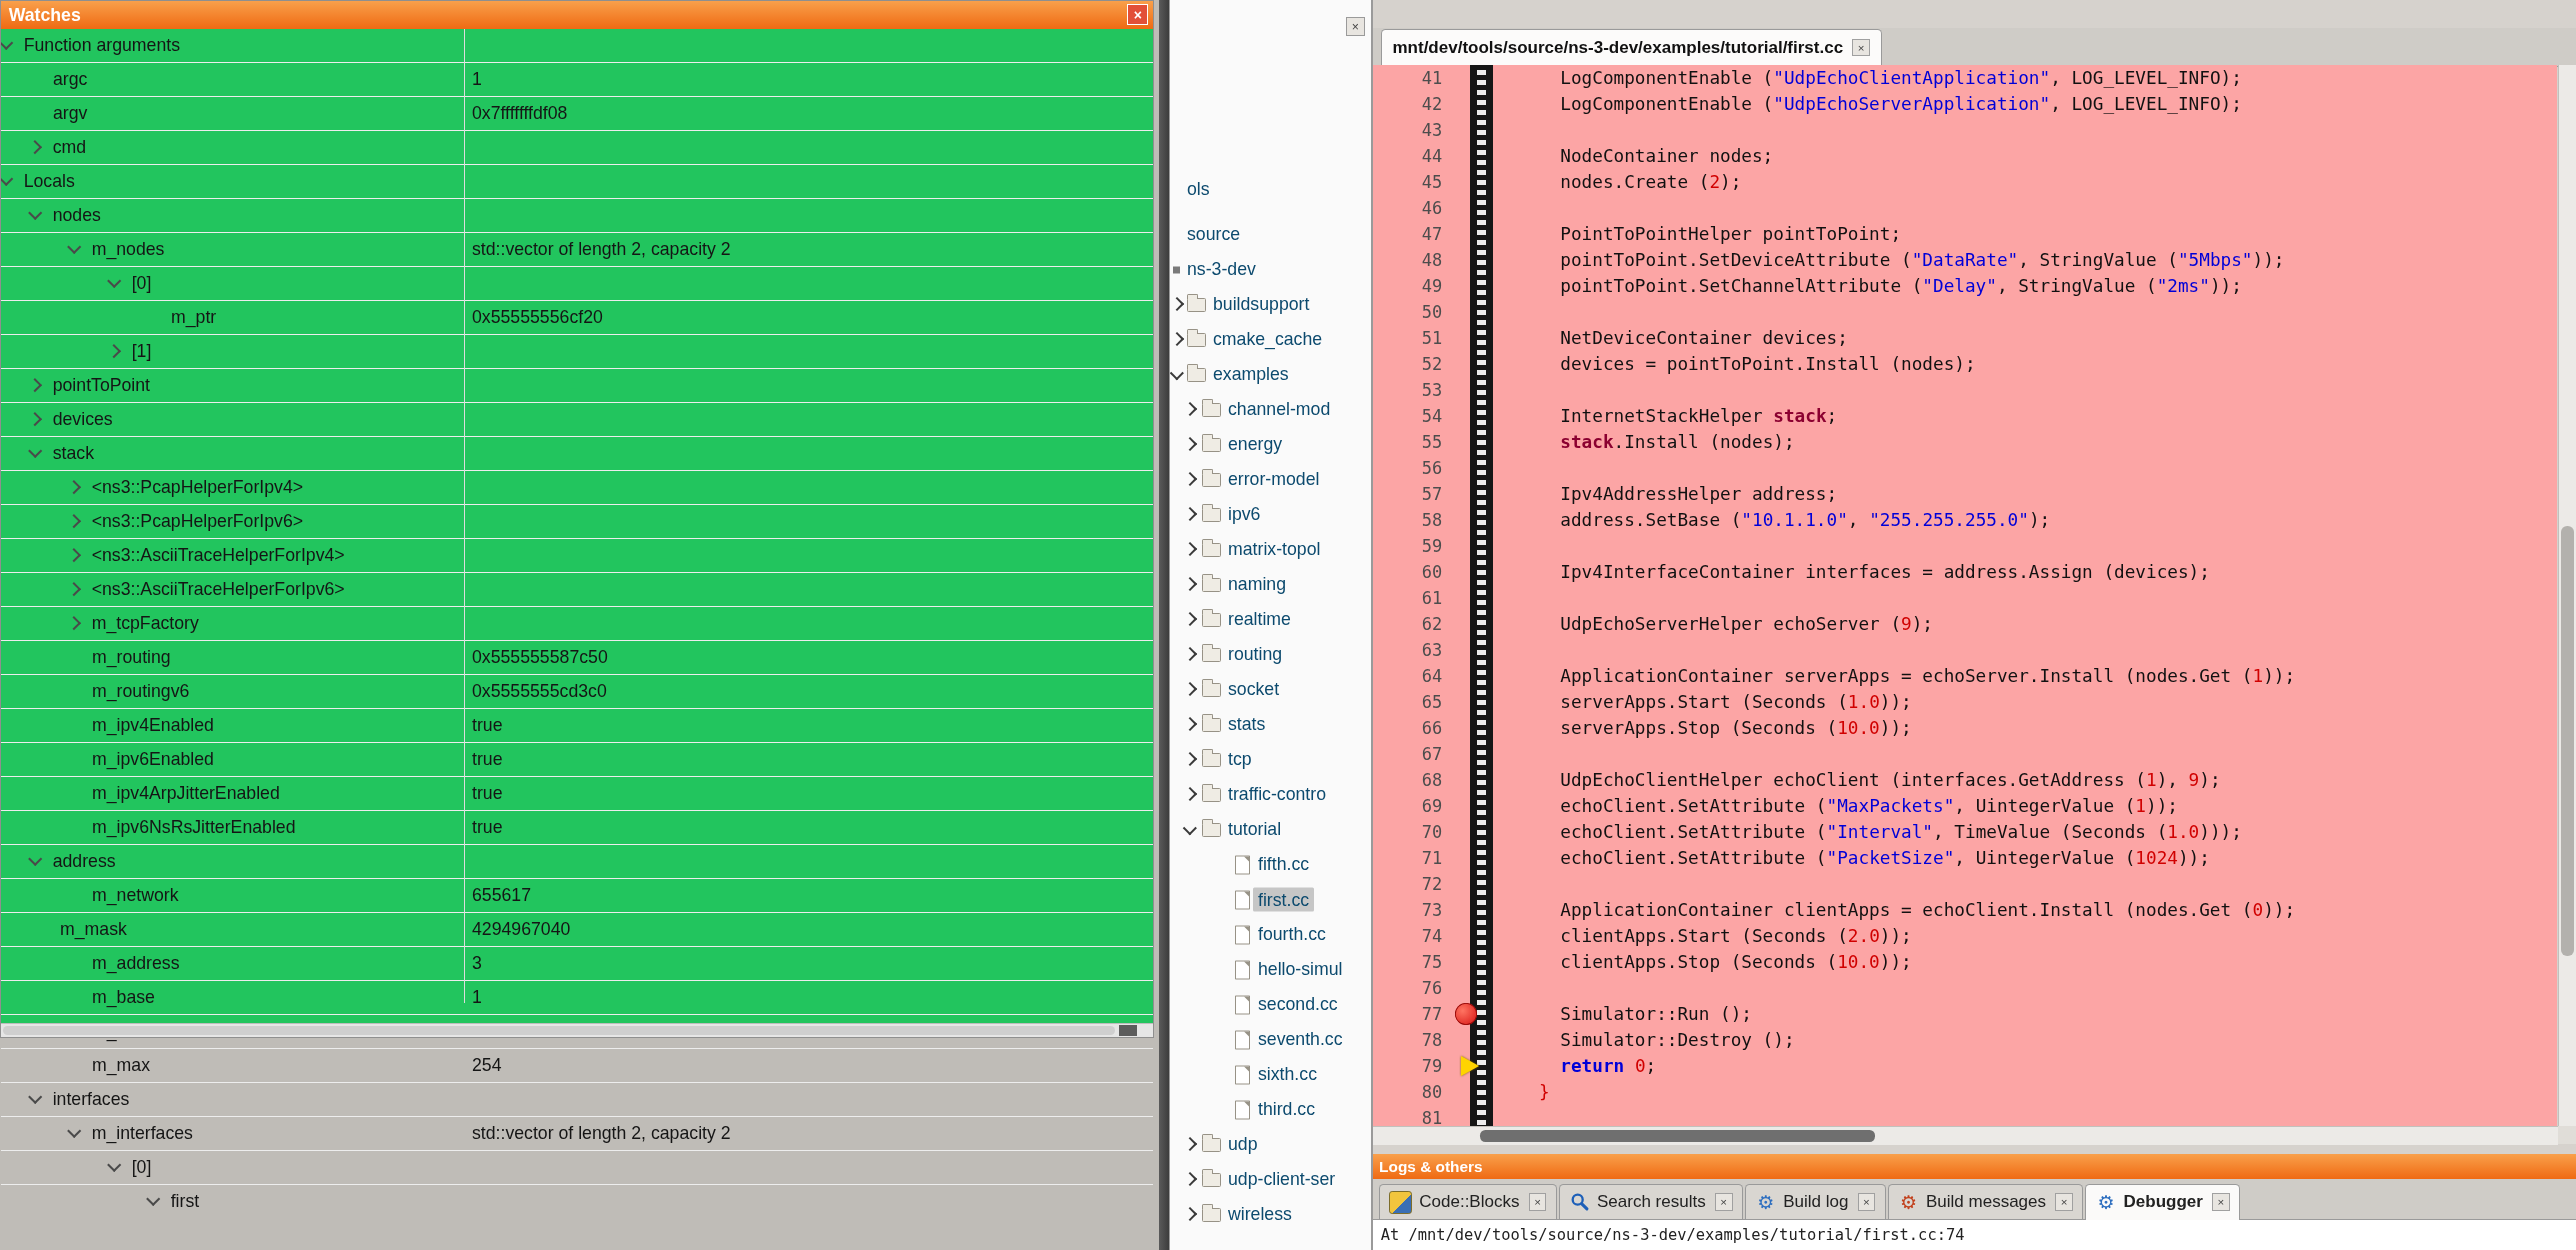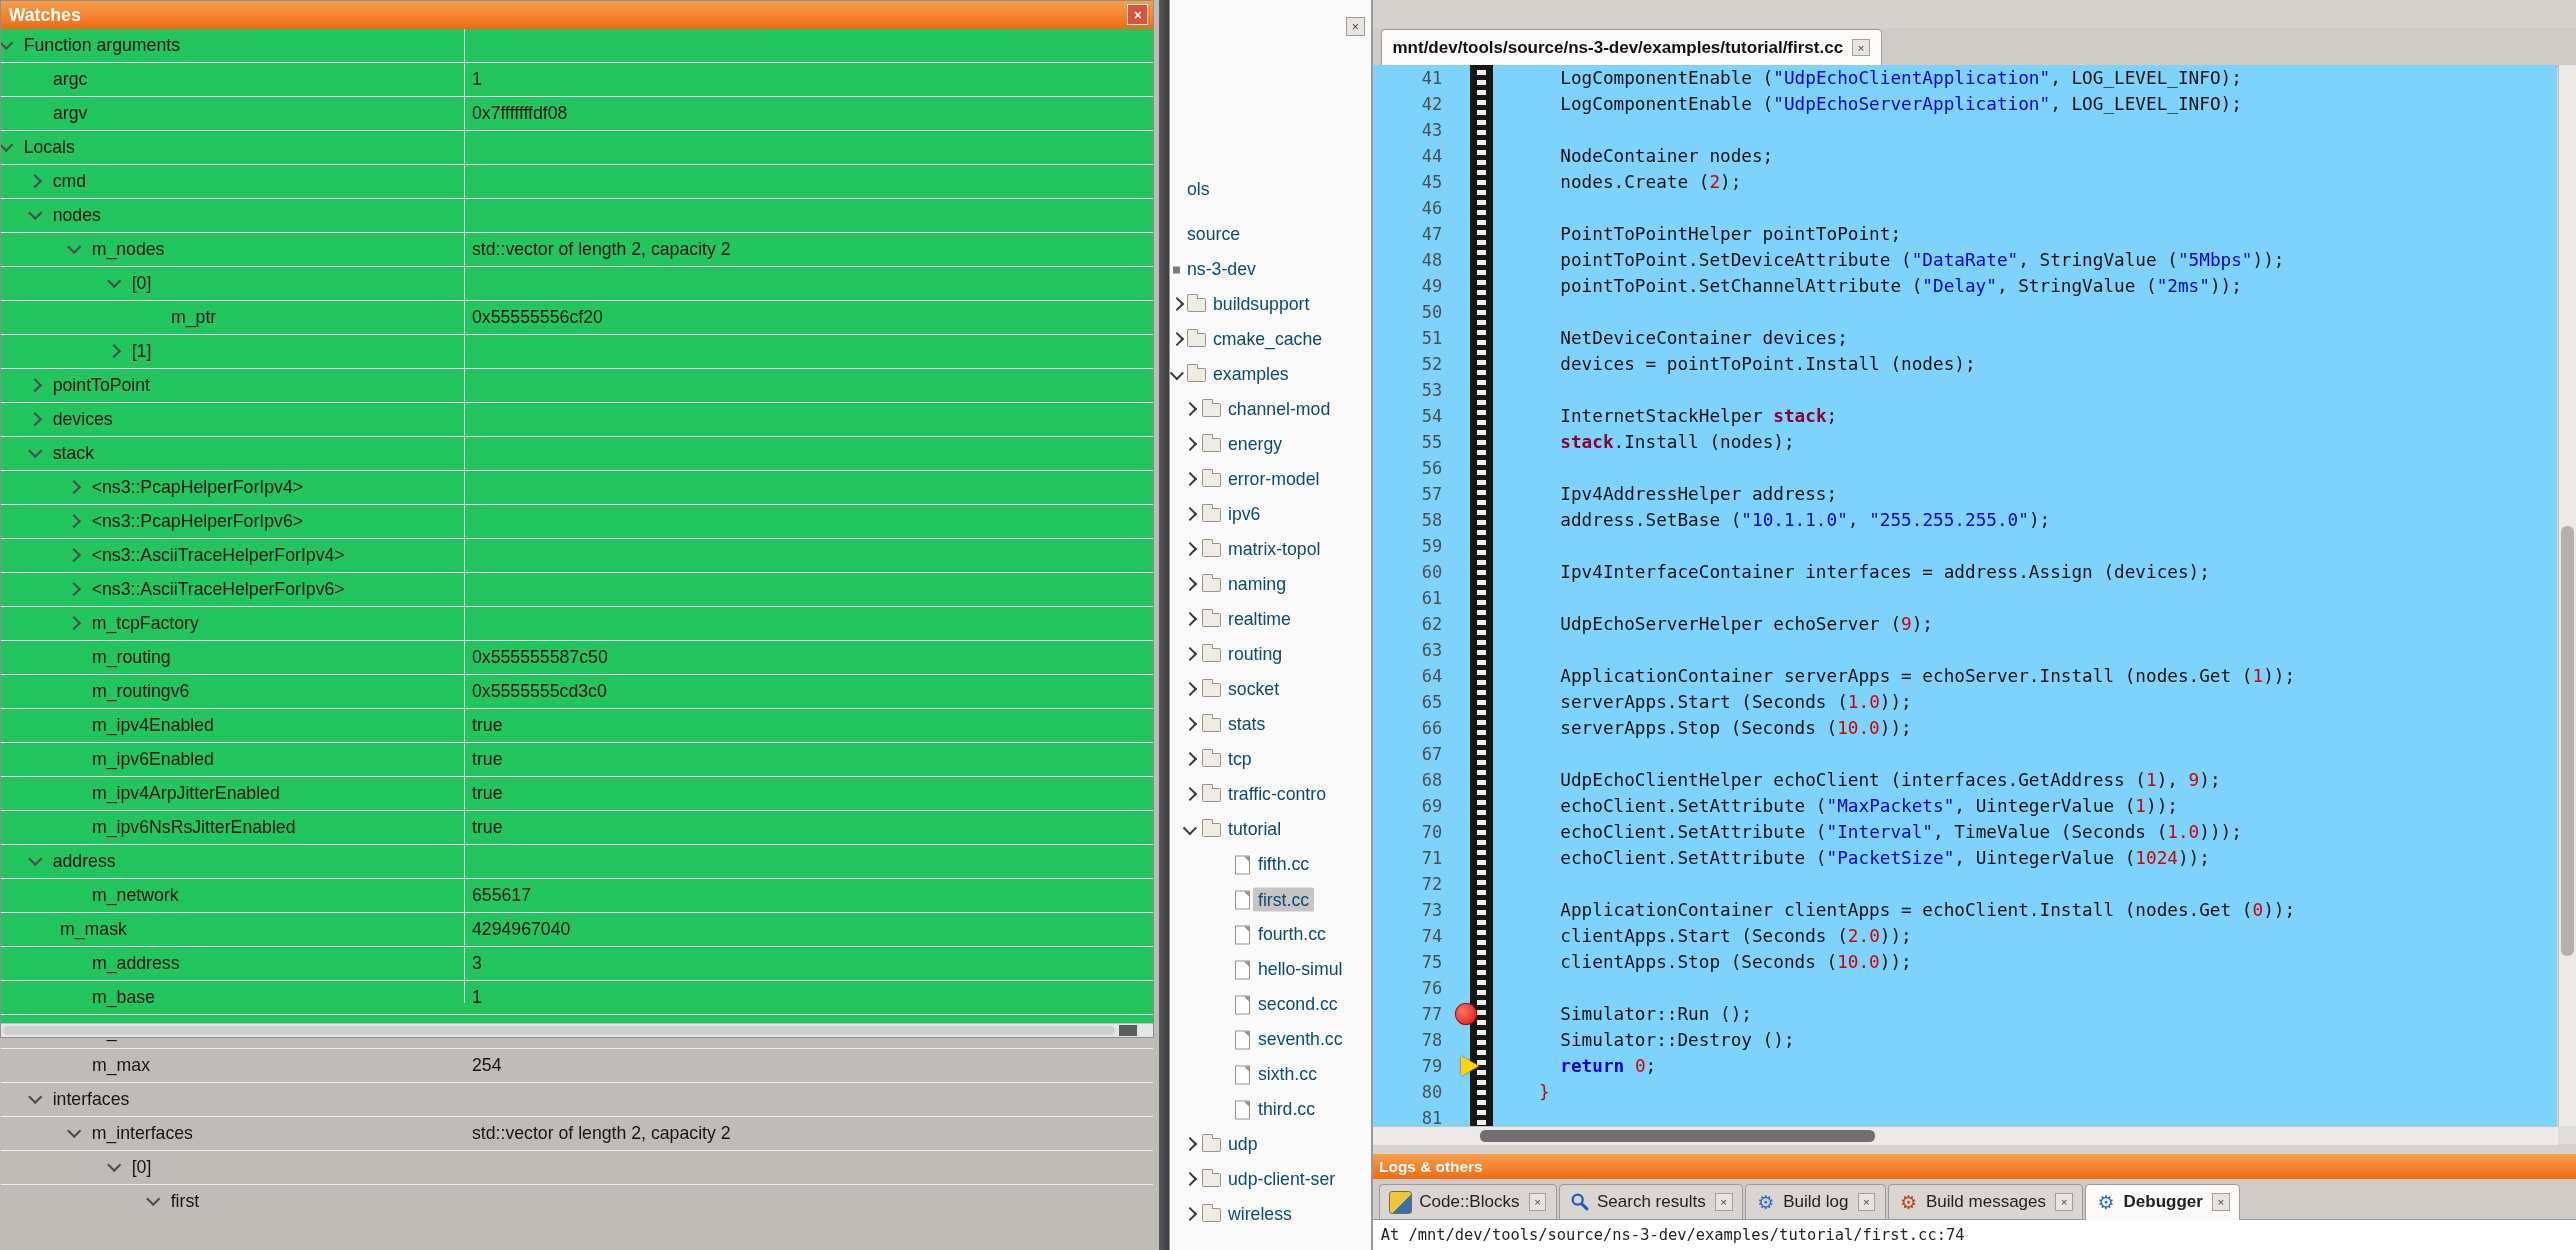--- a/index.html
+++ b/index.html
@@ -47,21 +47,21 @@
   .td0 .lbl{left:17px;}  .td0 .ico{left:3.1px;}
   .td1 .tchev{left:1.5px;} .td1 .ico{left:17px;} .td1 .lbl{left:43px;}
   .td2 .tchev{left:15.4px;}.td2 .ico{left:32px;} .td2 .lbl{left:58px;}
   .td3 .ico{left:65px;}  .td3 .lbl{left:88px;}
   
   .editor{position:absolute;left:1372px;top:0;width:1204px;height:1154px;background:#d6d2cd;border-left:0.8px solid #9a9a9a;box-sizing:border-box;}
   .etabbar{position:absolute;left:0;top:28px;right:0;height:38px;background:#cfccc7;border-bottom:0.8px solid #9a9a9a;}
   .etab{position:absolute;left:7.7px;top:1px;height:36px;background:#fcfbfa;border:0.8px solid #9a9a9a;border-bottom:none;border-radius:4.6px 4.6px 0 0;display:flex;align-items:center;padding:0 10.8px;box-sizing:border-box;}
   .etab .etitle{font-weight:bold;font-size:17px;color:#111;white-space:nowrap;}
   .tabclose{width:17.7px;height:17.7px;margin-left:9.2px;background:#e8e5e0;border:0.8px solid #a0a0a0;color:#444;font-size:11.5px;display:flex;align-items:center;justify-content:center;box-sizing:border-box;flex:none;}
-  .code-area{position:absolute;left:0;top:65px;right:19px;height:1061px;background:#7dd3fc;overflow:hidden;}
+  .code-area{position:absolute;left:0;top:65px;right:19px;height:1061px;background:#fca5a5;overflow:hidden;}
   .bp-strip{position:absolute;left:97px;top:0;width:23px;height:1061px;background:#161616;z-index:1;}
   .bp-strip .dashes{position:absolute;left:7px;top:0;bottom:0;width:9.2px;background:repeating-linear-gradient(180deg,#161616 0 5.4px,#ededed 5.4px 10px);}
   .code-rows{position:relative;z-index:2;}
   .crow{display:flex;height:26px;line-height:26px;position:relative;font-family:"DejaVu Sans Mono", monospace;}
   .lnum{width:77px;flex:none;text-align:right;padding-right:7.7px;box-sizing:border-box;color:#4d4d4d;font-size:17px;}
   .lmark{width:89px;flex:none;position:relative;}
   .bpdot{position:absolute;left:4.6px;top:1.5px;width:22px;height:22px;border-radius:50%;background:radial-gradient(circle at 35% 35%, #ff7462, #d50f0f);box-shadow:inset 0 0 0 0.8px #8e0404;}
   .curarrow{position:absolute;left:10.8px;top:3.1px;width:0;height:0;border-left:18.4px solid #ffd400;border-top:10px solid transparent;border-bottom:10px solid transparent;filter:drop-shadow(0 0 0.8px #7d6400);}
   .ltext{white-space:pre;font-size:17.7px;color:#111;}
   .c-p{color:#111;}
@@ -112,30 +112,30 @@
         </div>
         <div class="wval">1</div>
       </div>
       <div class="wrow">
         <div class="wleft" style="padding-left: 52px;">
           <span class="wname">argv</span>
         </div>
         <div class="wval">0x7fffffffdf08</div>
       </div>
       <div class="wrow">
+        <div class="wleft" style="padding-left: 29px;">
+          <span class="chev chev-right"></span>
+          <span class="wname">cmd</span>
+        </div>
+        <div class="wval"></div>
+      </div>
+      <div class="wrow">
         <div class="wleft">
           <span class="chev chev-down"></span>
           <span class="wname">Locals</span>
-        </div>
-        <div class="wval"></div>
-      </div>
-      <div class="wrow">
-        <div class="wleft" style="padding-left: 29px;">
-          <span class="chev chev-right"></span>
-          <span class="wname">cmd</span>
         </div>
         <div class="wval"></div>
       </div>
       <div class="wrow">
         <div class="wleft" style="padding-left: 29px;">
           <span class="chev chev-down"></span>
           <span class="wname">nodes</span>
         </div>
         <div class="wval"></div>
       </div>

